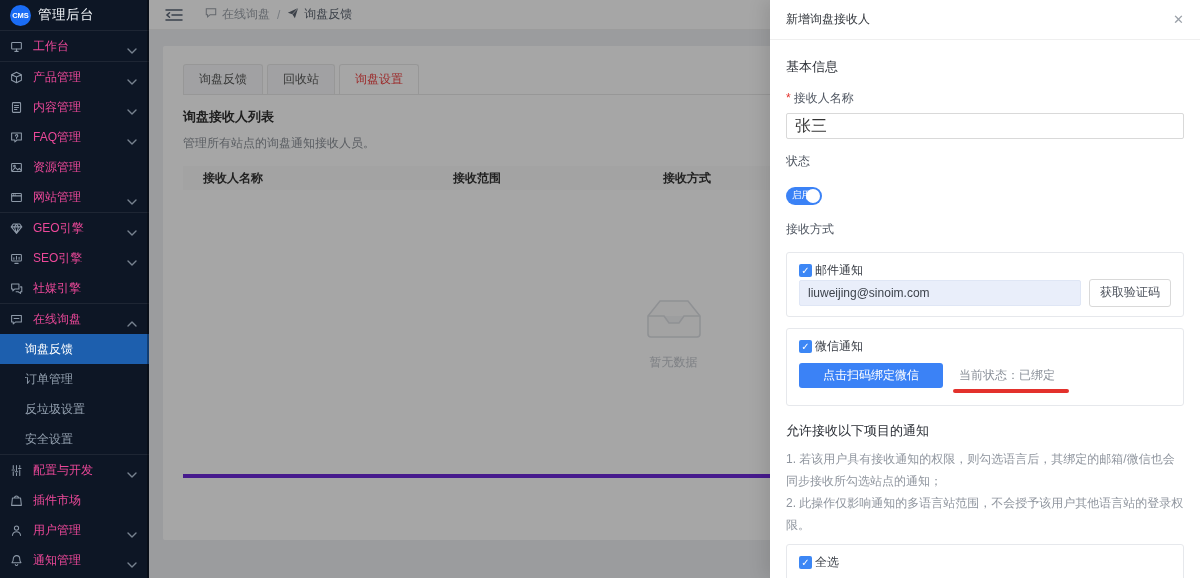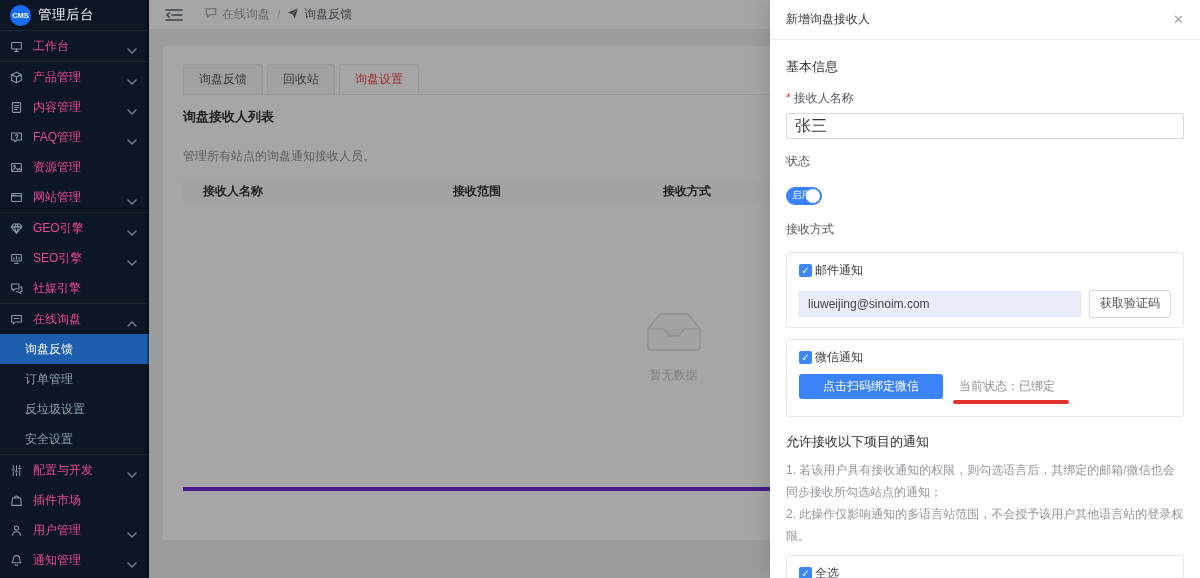--- a/index.html
+++ b/index.html
@@ -44,21 +44,21 @@
   .content { padding:16px; height:548px; }
   .card { background:#ffffff; border-radius:2px; height:494px; padding:18px 20px; }
 
   .tabs { display:flex; border-bottom:1px solid #e9e9e9; }
   .tab { font-size:12px; color:#595959; padding:6px 15px; background:#f7f8fa;
     border:1px solid #e9e9e9; border-bottom:none; border-radius:3px 3px 0 0;
     margin-right:4px; cursor:pointer; }
   .tab.active { background:#fff; color:#ef4444; }
 
   .sec-title { margin-top:13px; font-size:13px; font-weight:bold; color:#303030; }
-  .sec-desc { margin-top:22px; font-size:12px; color:#8c9198; }
+  .sec-desc { margin-top:9px; font-size:12px; color:#8c9198; }
 
   .table { margin-top:14px; }
   .thead { display:grid; grid-template-columns:250px 210px 1fr; background:#fafafa;
     height:24px; align-items:center; }
   .th { font-size:12px; font-weight:bold; color:#333; padding-left:20px; }
   .tbody { min-height:288px; border-bottom:4px solid #6d28d9; display:flex;
     flex-direction:column; align-items:center; justify-content:center; }
   .empty-icon svg { width:72px; height:50px; }
   .empty-text { margin-top:6px; font-size:12px; color:#c3c7cd; }
 
@@ -89,21 +89,21 @@
     border-radius:50%; background:#fff; }
 
   .group-box { border:1px solid #e6e8ec; border-radius:3px; padding:9px 12px; }
   .cb-row { display:flex; align-items:center; gap:3px; }
   .checkbox { width:13px; height:13px; border-radius:2px; background:#3d87f5; flex:none;
     position:relative; cursor:pointer; }
   .checkbox::after { content:"✓"; position:absolute; left:0; top:0; width:13px; height:13px;
     color:#fff; font-size:10px; line-height:13px; text-align:center; }
   .cb-label { font-size:12px; color:#383d45; }
 
-  .email-row { display:flex; margin-top:12px; gap:8px; }
+  .email-row { display:flex; margin-top:1px; gap:8px; }
   .email-input { flex:1; height:26px; background:#e9eefa; border:1px solid #dfe6f5;
     border-radius:2px; padding:0 8px; font-size:12px; color:#3d434c; outline:none;
     font-family:inherit; }
   .ghost-btn { height:28px; padding:0 10px; background:#fff; border:1px solid #d9d9d9;
     border-radius:3px; font-size:12px; color:#4c525c; cursor:pointer; font-family:inherit;
     flex:none; margin-top:-1px; }
 
   .bind-row { display:flex; align-items:center; margin-top:8px; margin-bottom:8px; }
   .primary-btn { height:25px; padding:0 24px; background:#3b82f6; border:none;
     border-radius:3px; font-size:12px; color:#fff; cursor:pointer; font-family:inherit; }

